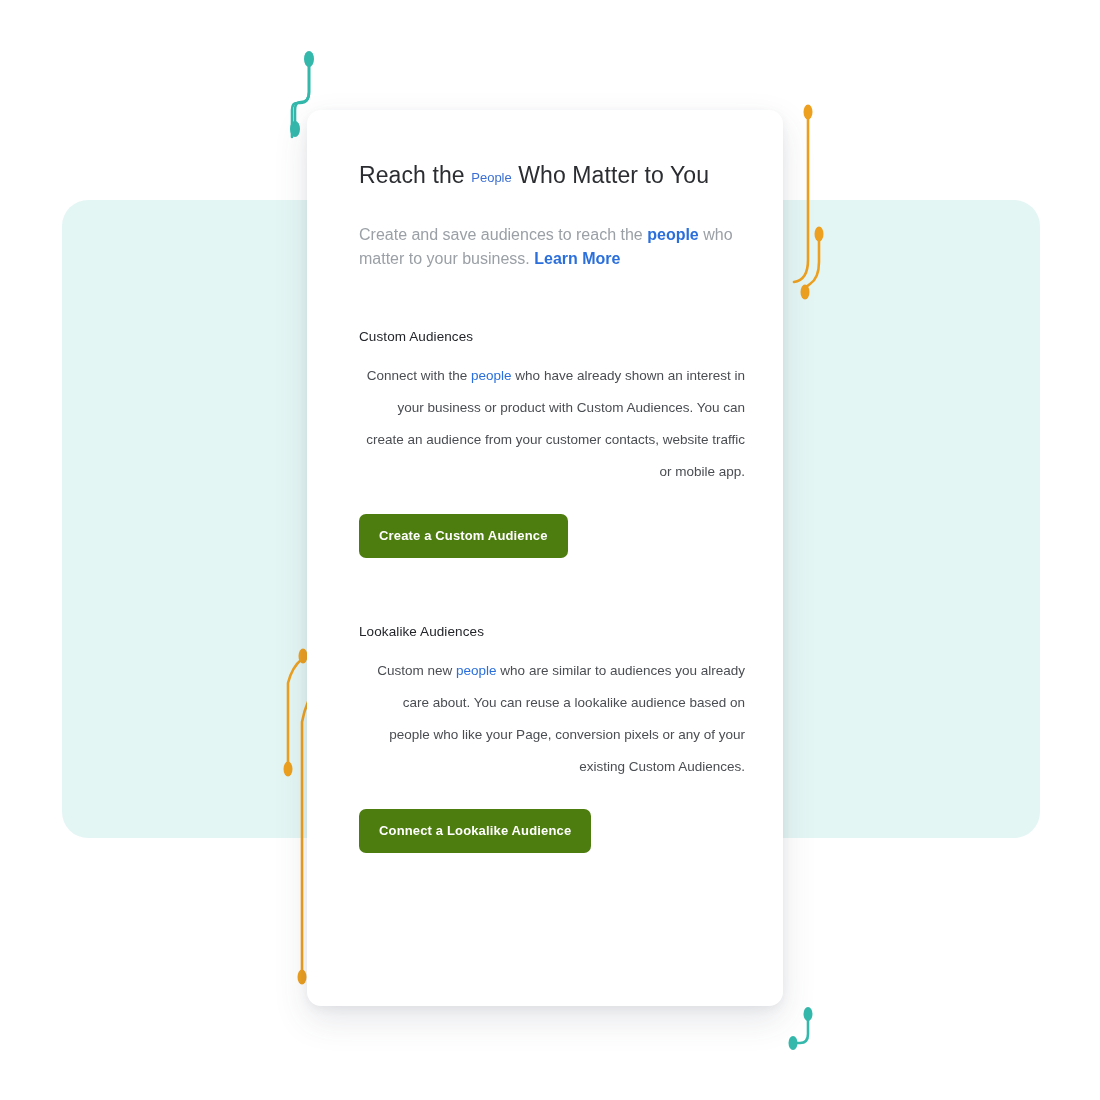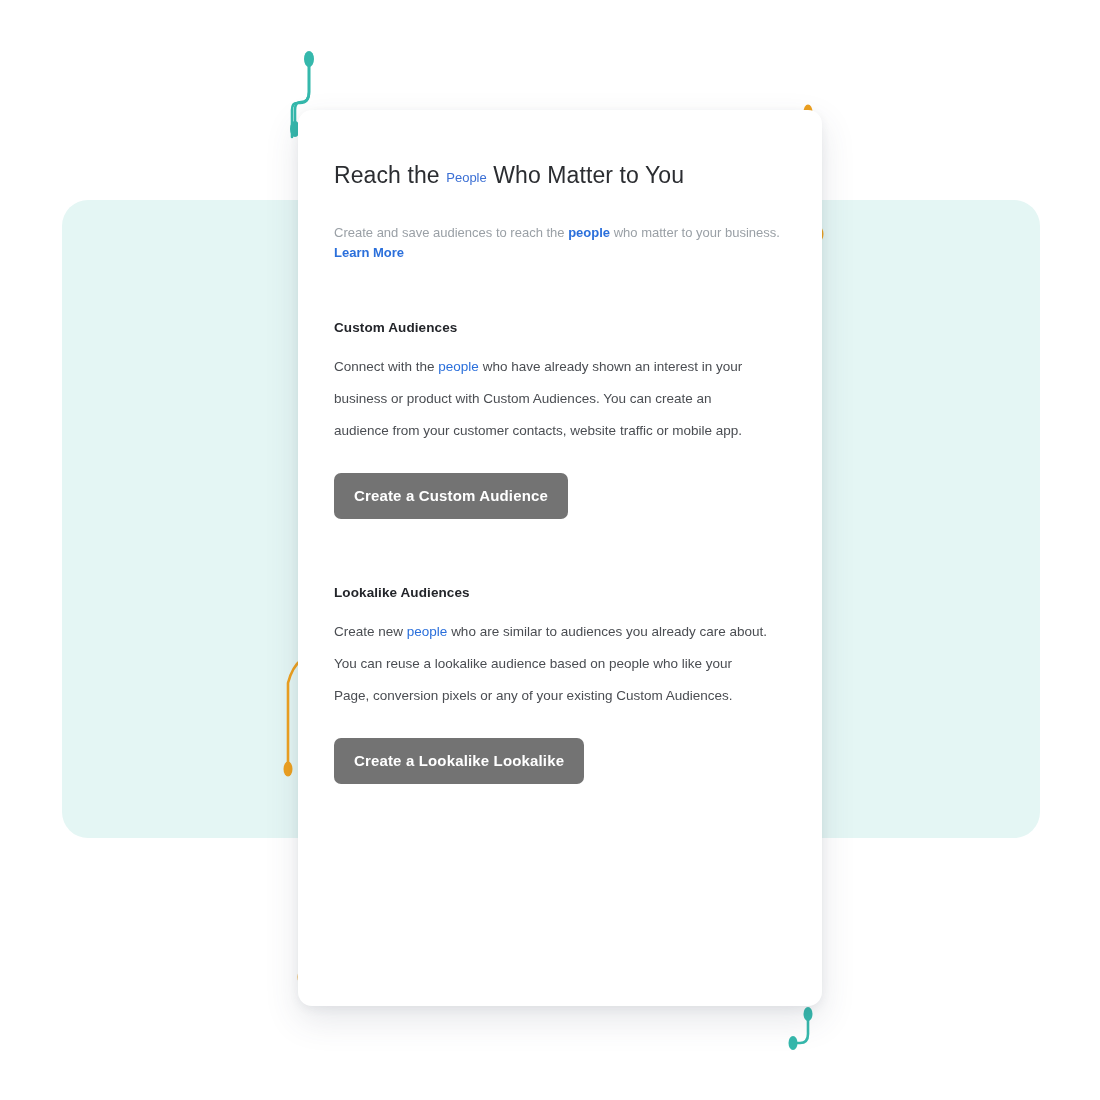--- a/index.html
+++ b/index.html
@@ -30,29 +30,29 @@
   
   .decor-svg {
     position: absolute;
     overflow: visible;
     pointer-events: none;
   }
 
   
   #audience-card {
     position: absolute;
-    left: 298px;
+    left: 307px;
     top: 110px;
-    width: 524px;
+    width: 476px;
     height: 896px;
     background: #ffffff;
     border-radius: 14px;
     box-shadow: 0 14px 34px rgba(60, 70, 90, 0.13),
                 0 3px 10px rgba(60, 70, 90, 0.07);
-    padding: 52px 38px 40px 24px;
+    padding: 52px 38px 40px 40px;
   }
 
   #card-inner {
     padding-left: 12px;
   }
 
   
   #page-title {
     font-size: 23px;
     font-weight: 400;
@@ -63,60 +63,61 @@
 
   #page-title .inline-link-small {
     font-size: 13px;
     color: #3b6fd4;
     vertical-align: 1px;
     letter-spacing: 0;
   }
 
   #page-subtitle {
     margin-top: 34px;
-    font-size: 13px;
+    font-size: 16px;
     color: #9aa0a6;
     line-height: 1.5;
   }
 
   .inline-link {
     color: #2a6fdb;
     text-decoration: none;
     cursor: pointer;
   }
 
   .inline-link.strong { font-weight: 600; }
 
   
   .section { margin-top: 66px; }
   #section-custom { margin-top: 58px; }
 
   .section-title {
     font-size: 13.5px;
-    font-weight: 700;
+    font-weight: 400;
     color: #23252a;
     margin-bottom: 16px;
     letter-spacing: 0.1px;
   }
 
   .section-body {
     font-size: 13.5px;
     color: #4a4d52;
     line-height: 2.37;
     max-width: 436px;
+    text-align: right;
   }
 
   
   .cta-button {
     display: inline-block;
     margin-top: 26px;
-    background: #737373;
+    background: #4d7c0f;
     color: #ffffff;
     font-family: "Liberation Sans", sans-serif;
-    font-size: 15px;
+    font-size: 13px;
     font-weight: 700;
     letter-spacing: 0.15px;
     border: none;
     border-radius: 7px;
     padding: 15px 20px 16px 20px;
     cursor: pointer;
     line-height: 1;
   }
 </style>
 </head>
@@ -181,22 +182,22 @@
         <span>Connect with the</span>
         <a class="inline-link">people</a>
         <span>who have already shown an interest in your business or product with Custom Audiences. You can create an audience from your customer contacts, website traffic or mobile app.</span>
       </p>
       <button class="cta-button">Create a Custom Audience</button>
     </section>
 
     <section class="section" id="section-lookalike">
       <h2 class="section-title">Lookalike Audiences</h2>
       <p class="section-body">
-        <span>Create new</span>
+        <span>Custom new</span>
         <a class="inline-link">people</a>
         <span>who are similar to audiences you already care about. You can reuse a lookalike audience based on people who like your Page, conversion pixels or any of your existing Custom Audiences.</span>
       </p>
-      <button class="cta-button">Create a Lookalike Lookalike</button>
+      <button class="cta-button">Connect a Lookalike Audience</button>
     </section>
 
 
   </div>
 </div>
 
 </body></html>

